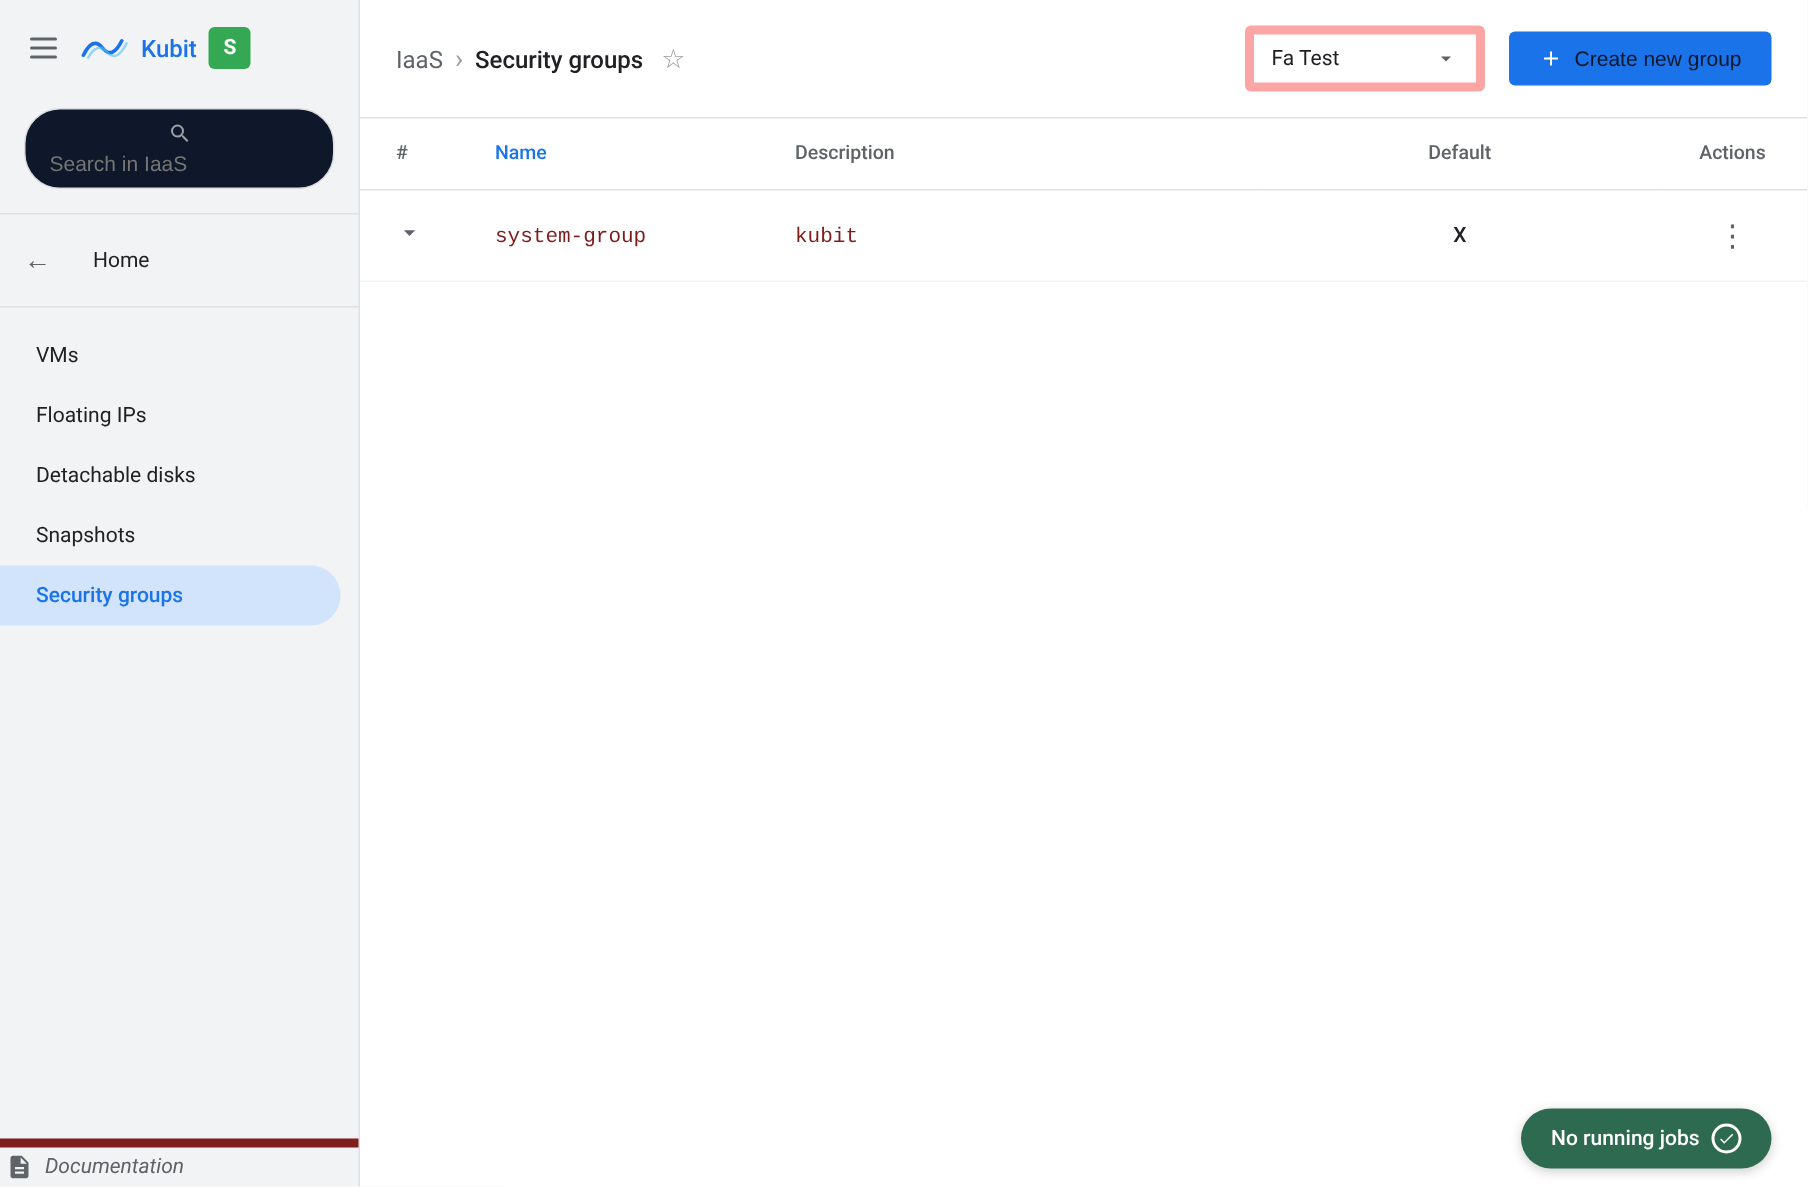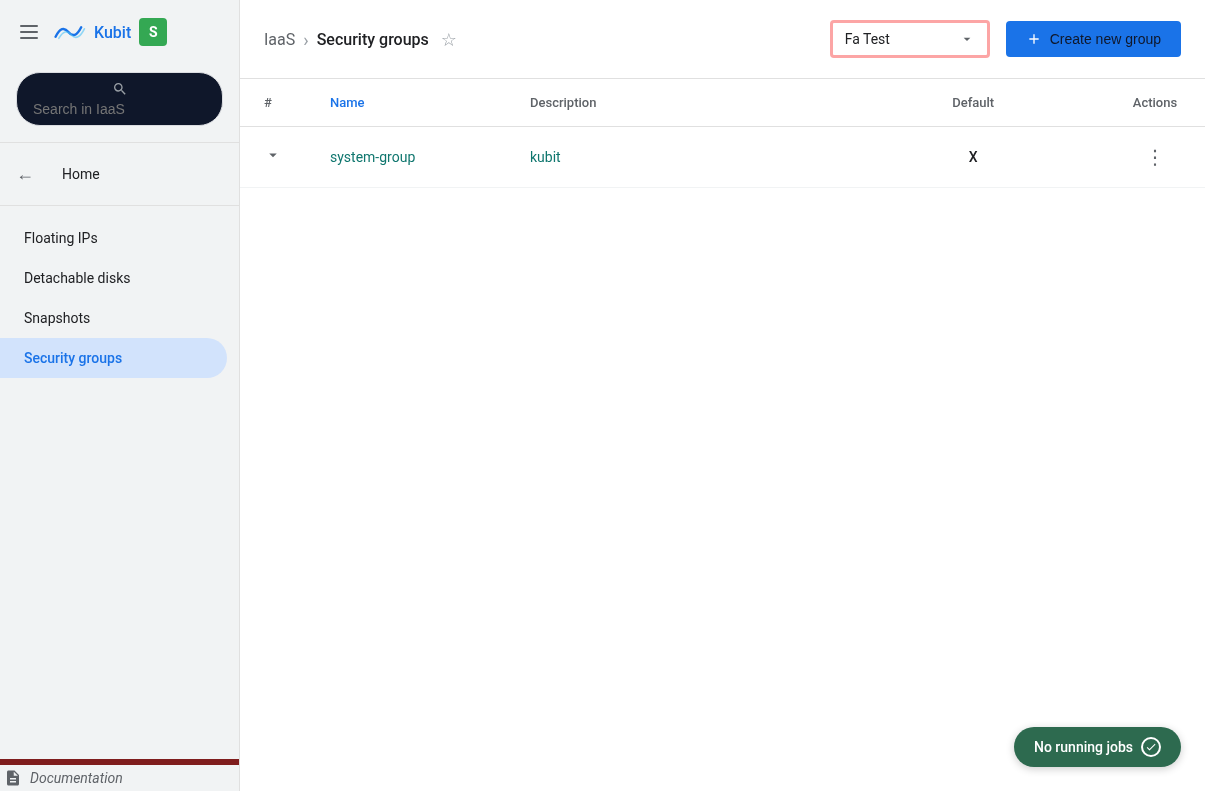--- a/index.html
+++ b/index.html
@@ -189,21 +189,21 @@
 
     .topbar-right {
       display: flex;
       align-items: center;
       gap: 16px;
     }
 
     .project-selector {
       display: flex;
       align-items: center;
-      border: 3px solid #fca5a5;
+      border: 6px solid #fca5a5;
       border-radius: 4px;
       padding: 8px 12px;
       gap: 8px;
       cursor: pointer;
       min-width: 160px;
       justify-content: space-between;
     }
 
     .create-btn {
       display: flex;
@@ -249,21 +249,21 @@
       padding: 14px 24px;
       font-size: 14px;
       border-bottom: 1px solid #f1f3f4;
     }
 
     .col-hash { width: 60px; }
     .col-name { width: 200px; color: #1a73e8; }
     .col-default { text-align: center; }
     .col-actions { text-align: center; width: 100px; }
 
-    .link-blue { color: #0f766e; cursor: pointer; }
+    .link-blue { color: #7f1d1d; cursor: pointer; font-family: Liberation Mono, monospace; }
 
     .chevron-cell {
       color: #5f6368;
       cursor: pointer;
       font-size: 16px;
     }
 
     .x-mark {
       font-weight: 500;
       color: #202124;
@@ -274,21 +274,21 @@
       font-size: 20px;
       color: #5f6368;
       padding: 4px 8px;
       border-radius: 50%;
       display: inline-block;
     }
 
     
     .no-jobs-badge {
       position: fixed;
-      bottom: 24px;
+      bottom: 12px;
       right: 24px;
       background: #2d6a4f;
       color: white;
       border-radius: 24px;
       padding: 10px 20px;
       display: flex;
       align-items: center;
       gap: 8px;
       font-size: 14px;
       font-weight: 500;
@@ -337,20 +337,23 @@
   <div class="sidebar-divider"></div>
 
   <div class="nav-item-home">
     <span class="nav-home-arrow">←</span>
     <span style="font-size:14px;color:#202124;margin-left:20px;">Home</span>
   </div>
 
   <div class="sidebar-divider"></div>
 
   <nav class="sidebar-nav">
+    <div class="nav-item">
+      <span>VMs</span>
+    </div>
     <div class="nav-item">
       <span>Floating IPs</span>
     </div>
     <div class="nav-item">
       <span>Detachable disks</span>
     </div>
     <div class="nav-item">
       <span>Snapshots</span>
     </div>
     <div class="nav-item active">

